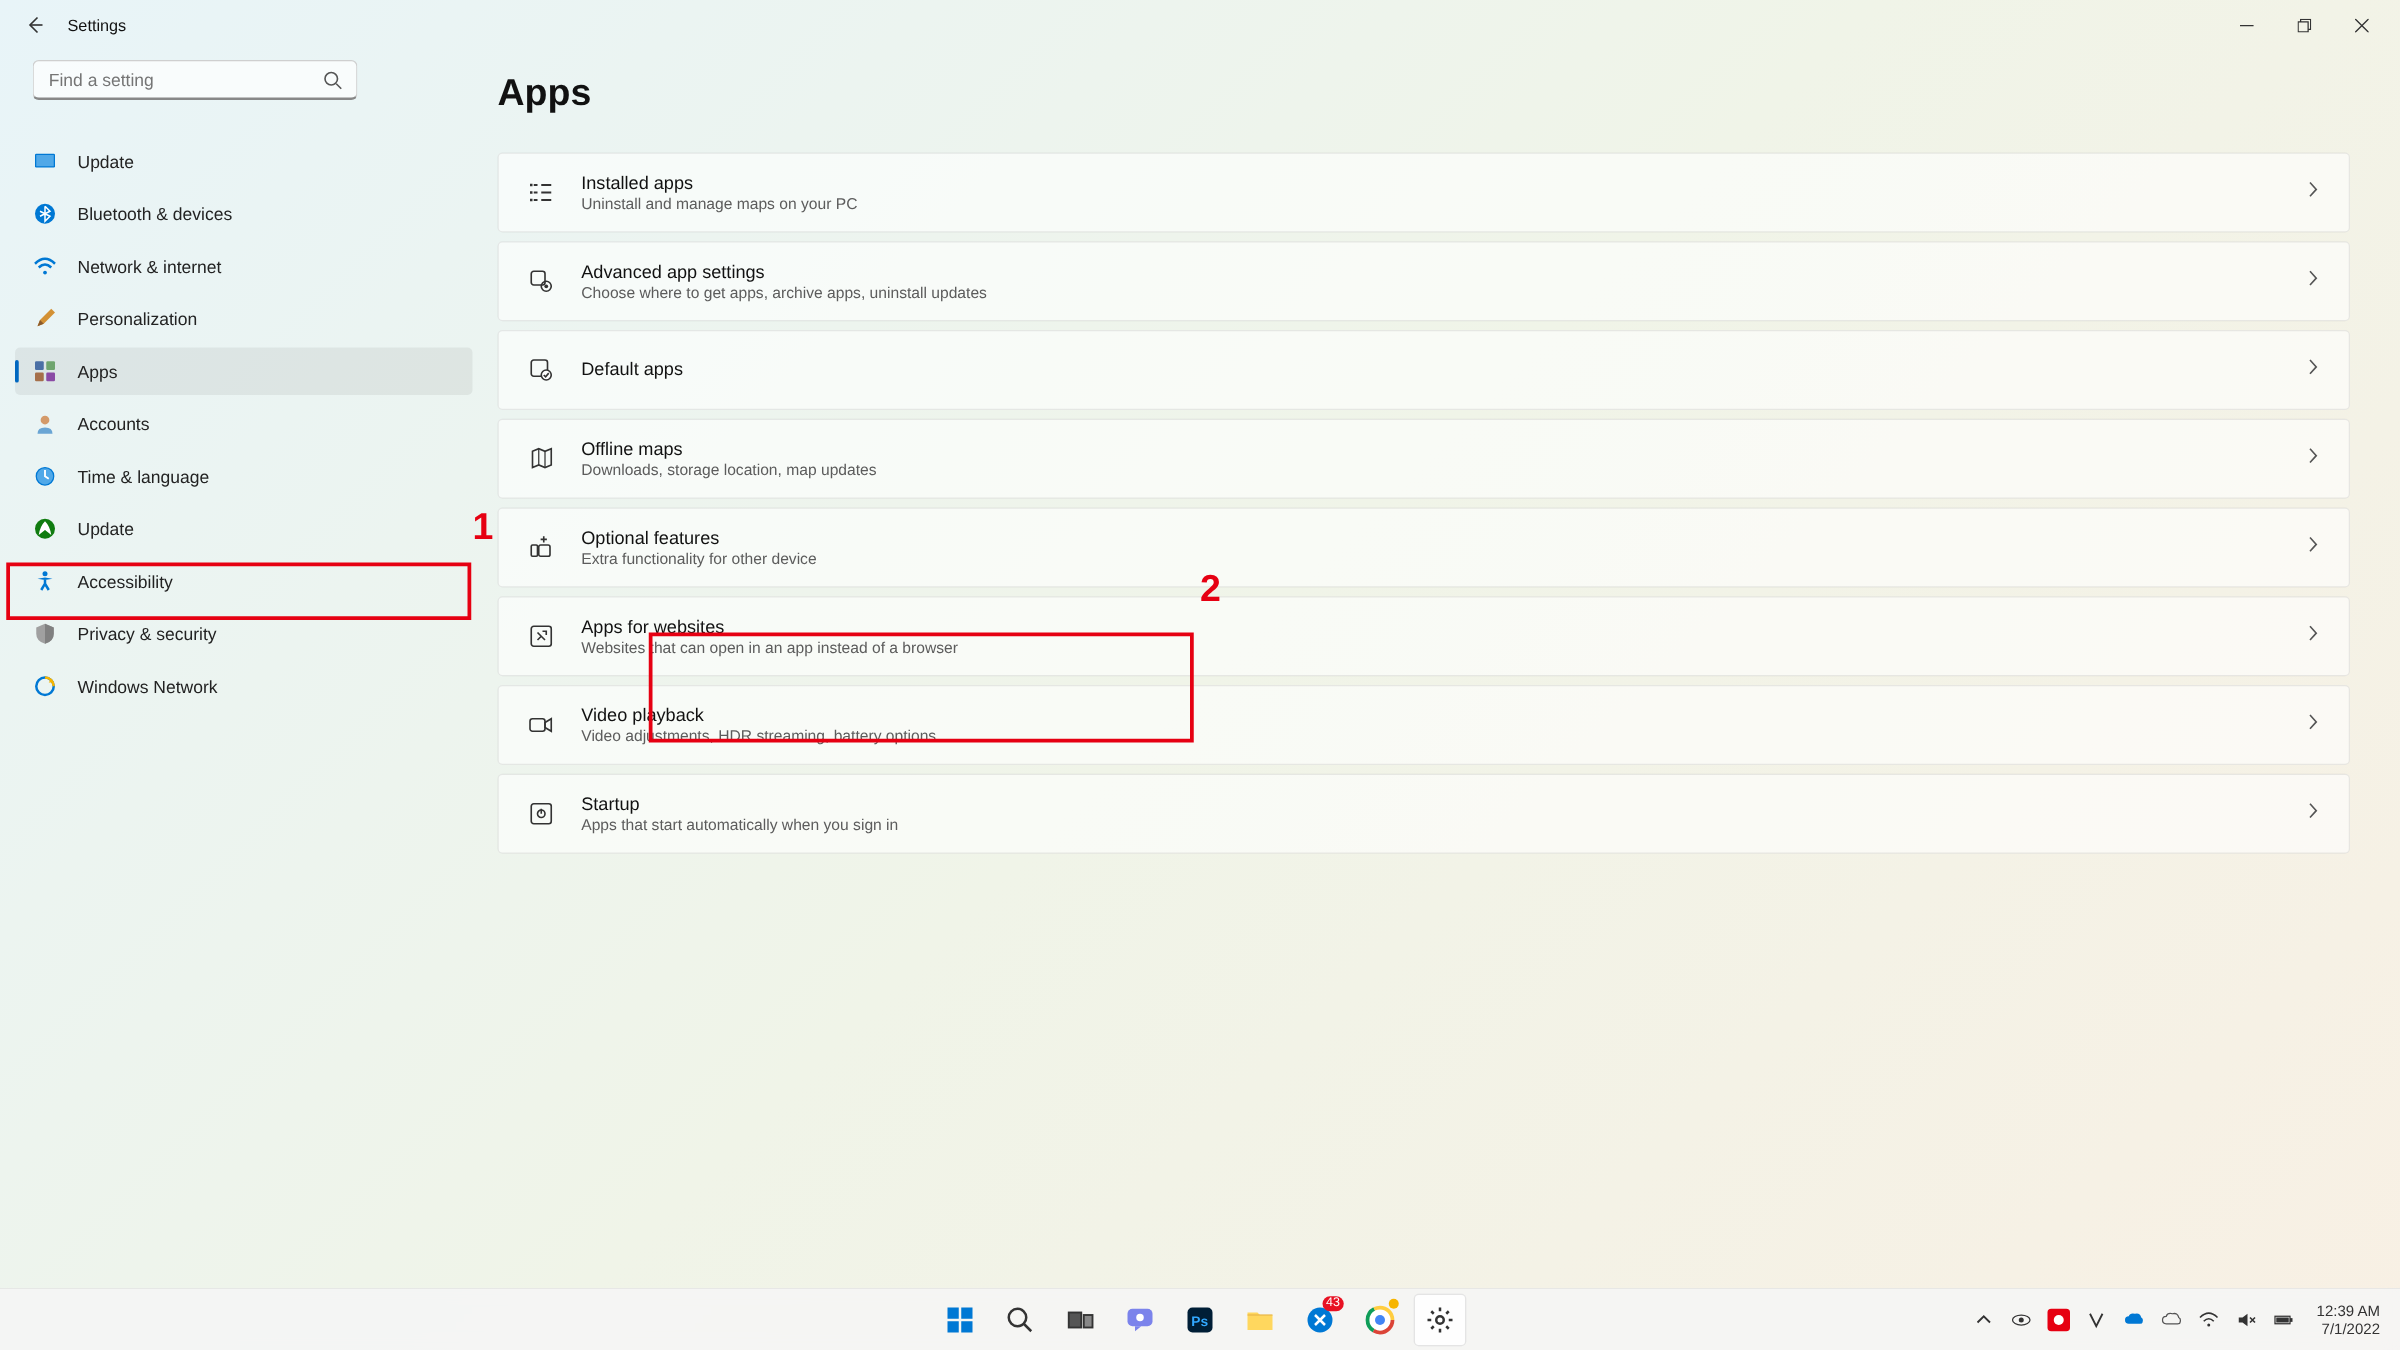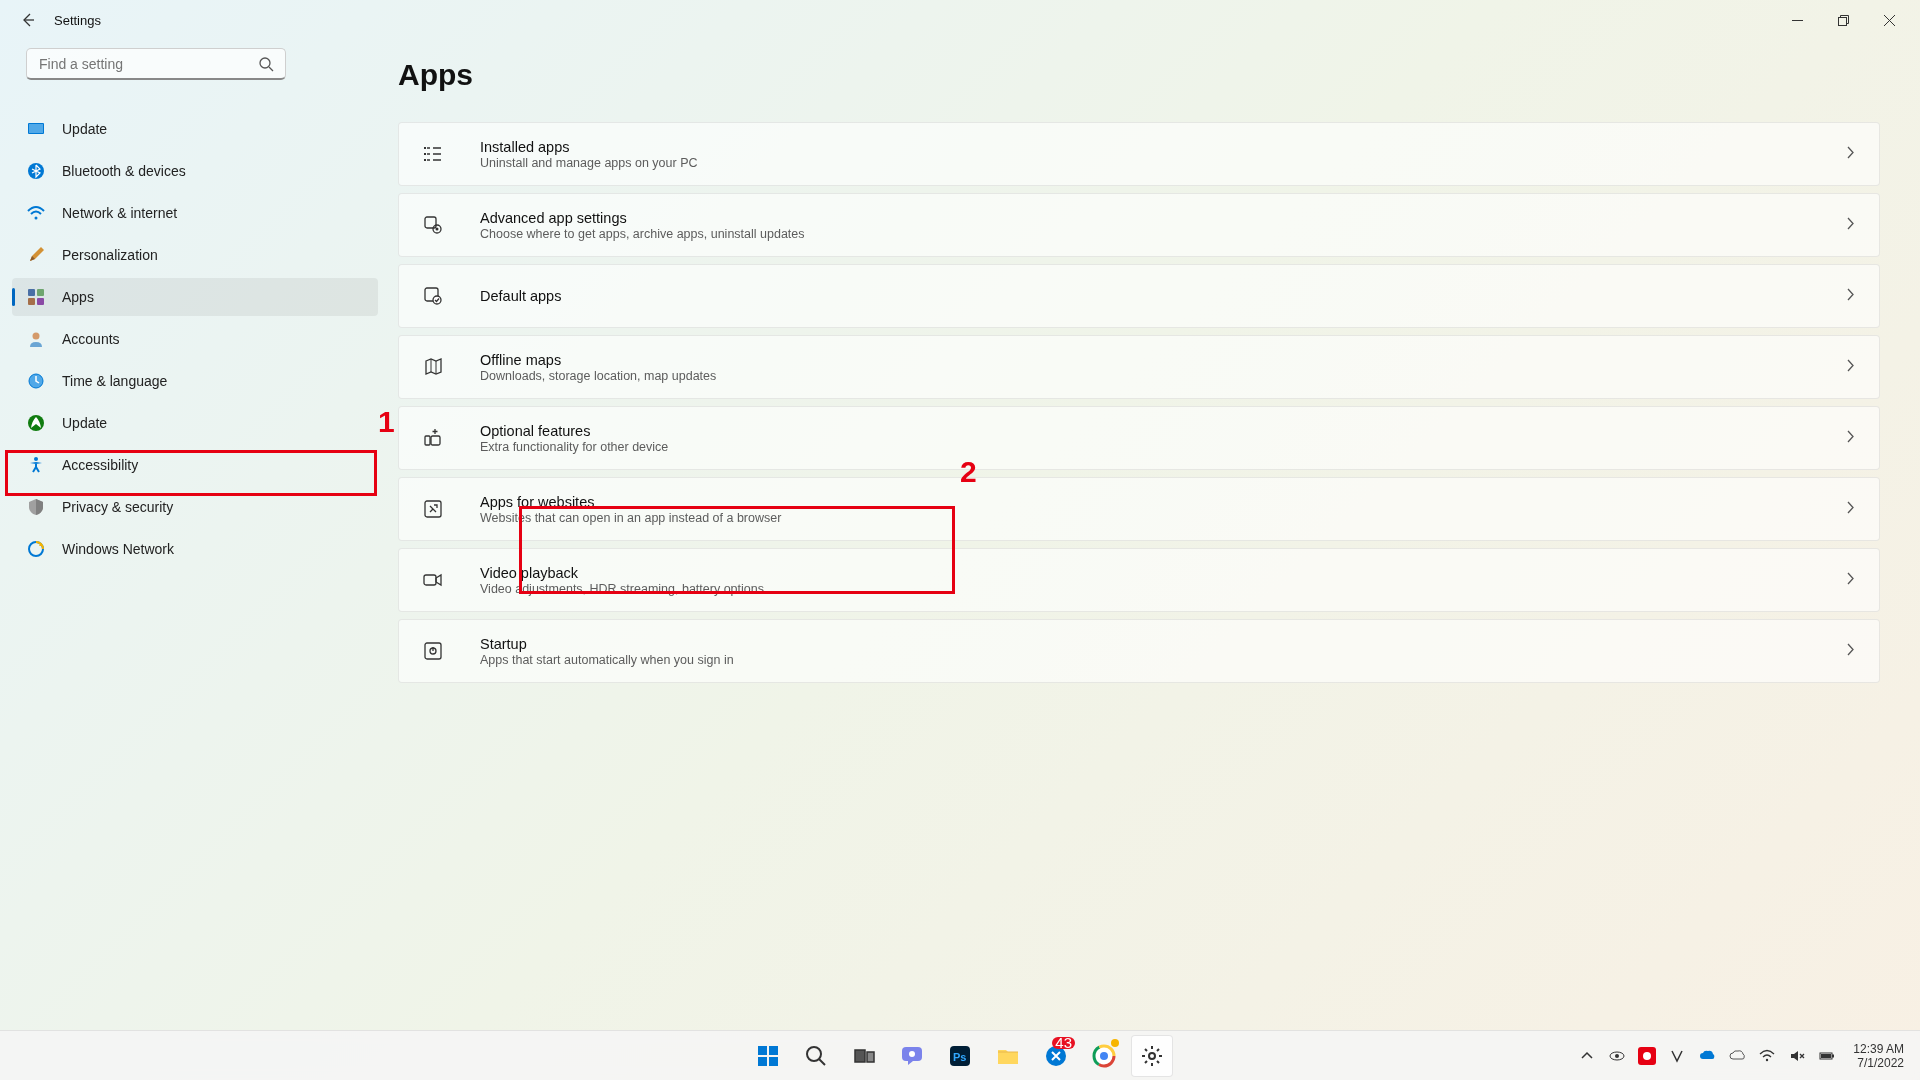--- a/index.html
+++ b/index.html
@@ -104,21 +104,20 @@
 .card {
   background: rgba(255,255,255,0.6);
   border: 1px solid rgba(0,0,0,0.08);
   border-radius: 4px;
   height: 64px;
   display: flex;
   align-items: center;
   padding: 0 22px;
   cursor: pointer;
   margin-bottom: 4px;
-  gap: 15px;
 }
 .card-icon {
   width: 24px; height: 24px;
   margin-right: 20px;
   display: flex; align-items: center; justify-content: center;
   color: #333;
   flex-shrink: 0;
 }
 .card-icon svg { width: 20px; height: 20px; }
 .card-text { flex: 1; }
@@ -167,21 +166,21 @@
 .tb-icon.active {
   background: rgba(255,255,255,0.9);
   border: 1px solid rgba(0,0,0,0.1);
 }
 .tb-icon svg { width: 24px; height: 24px; }
 .tb-badge {
   position: absolute;
   top: 2px; right: 2px;
   background: #e81123;
   color: #fff;
-  font-size: 15px;
+  font-size: 10px;
   padding: 0 3px;
   border-radius: 6px;
   line-height: 12px;
   min-width: 14px;
   text-align: center;
 }
 .tb-dot {
   position: absolute;
   top: 4px; right: 6px;
   width: 8px; height: 8px;
@@ -370,21 +369,21 @@
             <svg viewBox="0 0 20 20">
               <path d="M4 4 H7 M4 10 H7 M4 16 H7" stroke="#333" stroke-width="1.5"></path>
               <rect x="1" y="3" width="2" height="2" fill="#333"></rect>
               <rect x="1" y="9" width="2" height="2" fill="#333"></rect>
               <rect x="1" y="15" width="2" height="2" fill="#333"></rect>
               <path d="M10 4 H18 M10 10 H18 M10 16 H18" stroke="#333" stroke-width="1.5"></path>
             </svg>
           </span>
         <div class="card-text">
           <div class="card-title">Installed apps</div>
-          <div class="card-sub">Uninstall and manage apps on your PC</div>
+          <div class="card-sub">Uninstall and manage maps on your PC</div>
         </div>
         <span class="chevron"><svg viewBox="0 0 13 13">
               <path d="M4 1 L9 6.5 L4 12" stroke="#555" stroke-width="1.3" fill="none"></path>
             </svg></span>
       </div>
 
       <div class="card">
         <span class="card-icon">
             <svg viewBox="0 0 20 20">
               <rect x="2" y="2" width="11" height="11" rx="2" stroke="#333" stroke-width="1.3" fill="none"></rect>

